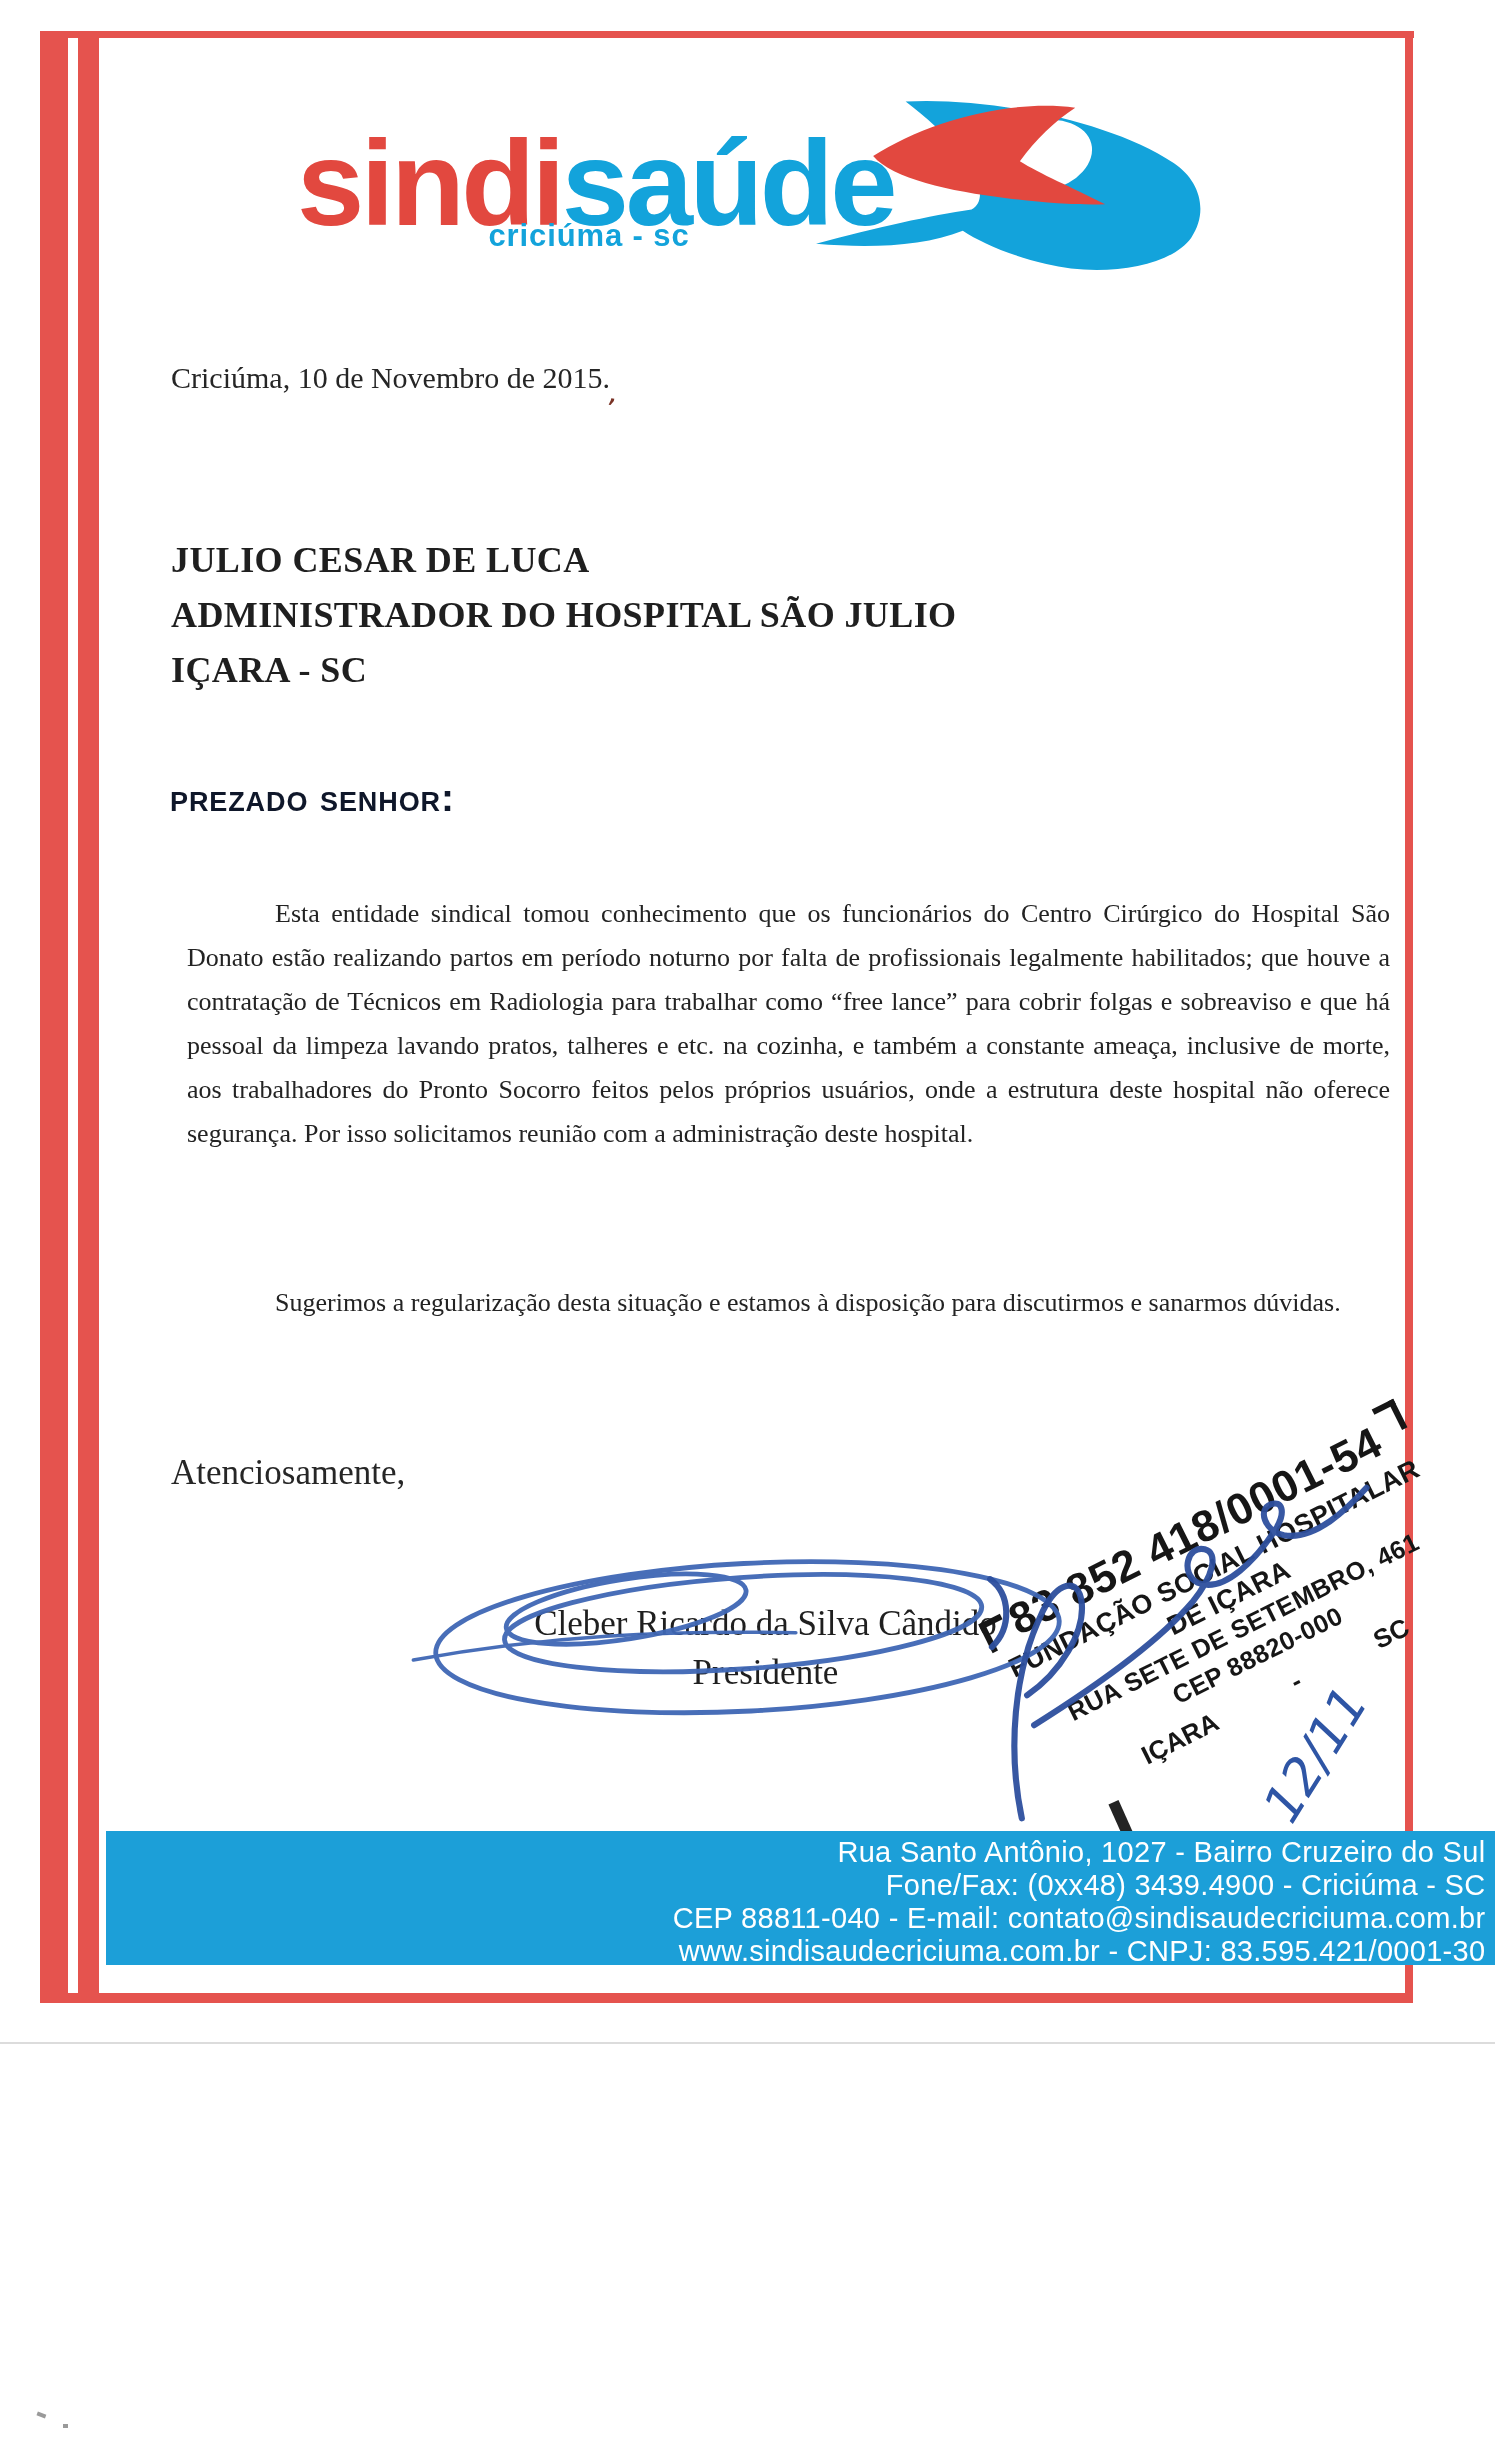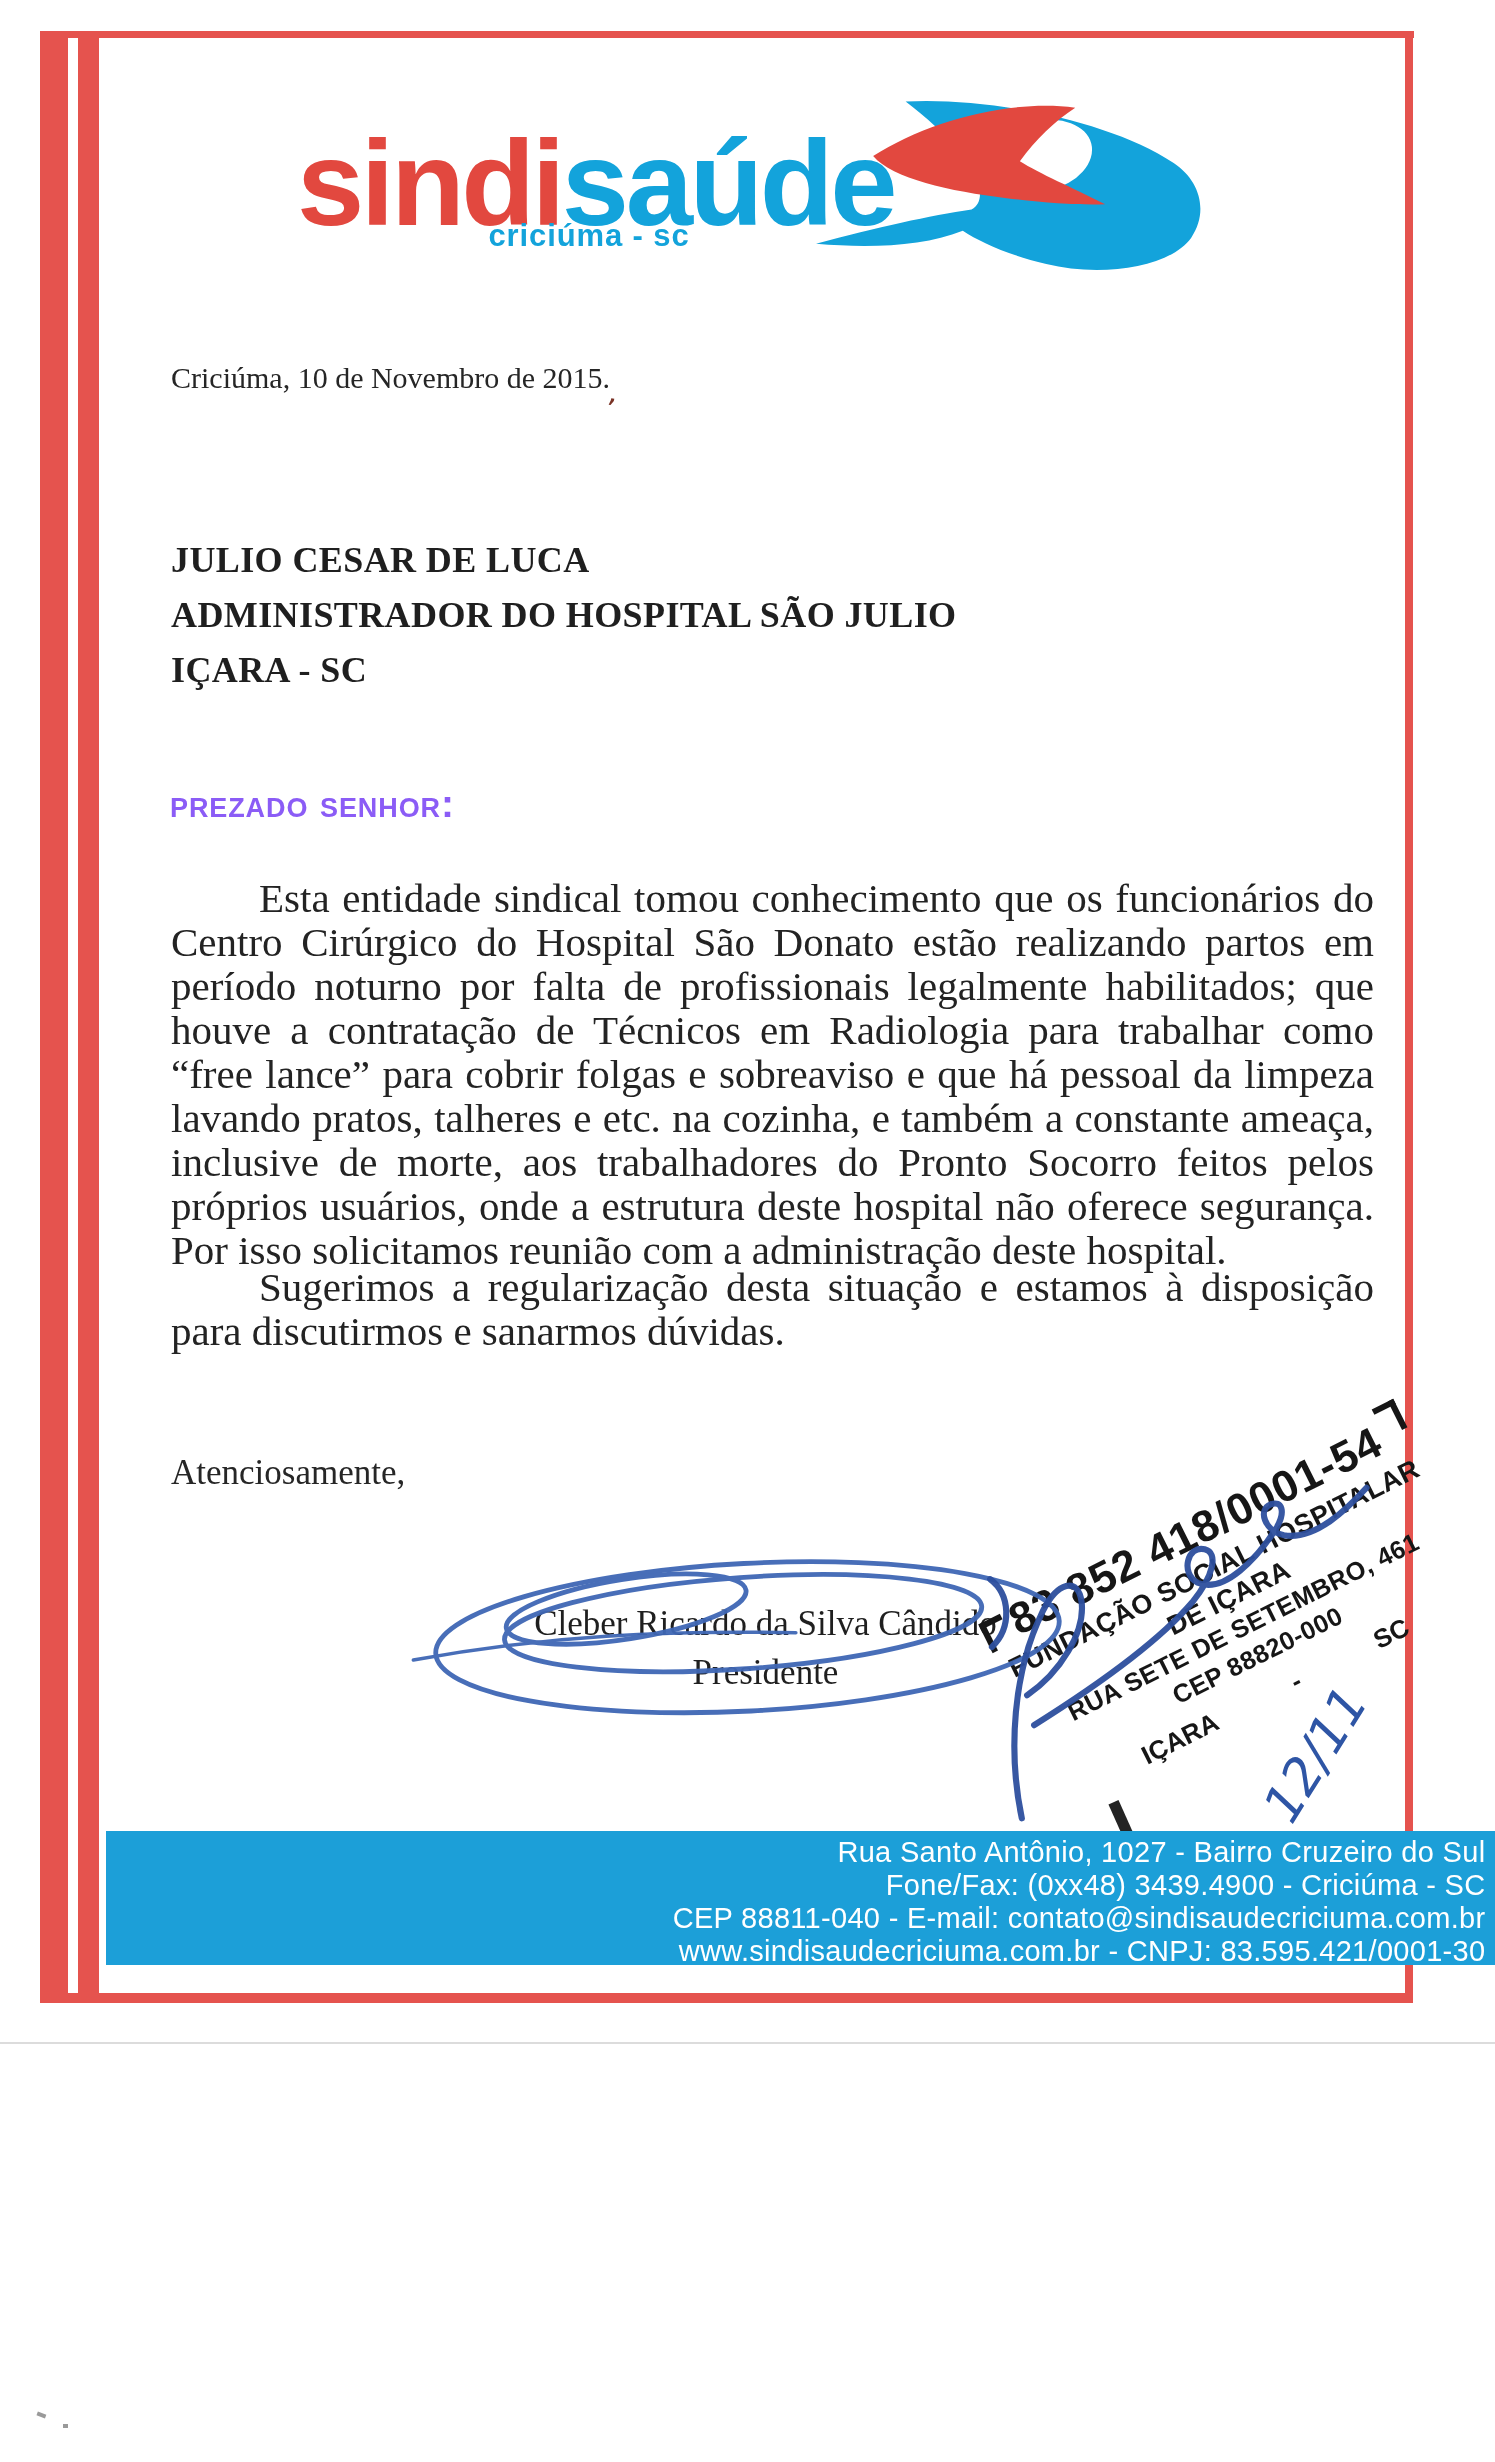--- a/index.html
+++ b/index.html
@@ -33,25 +33,25 @@
   #ink-fleck{
     position:absolute;left:605px;top:392px;font-size:30px;color:#7a3326;
     transform:rotate(12deg);font-family:"DejaVu Sans",sans-serif;
   }
   #recipient{position:absolute;left:171px;top:533px;color:#1f1f1f;}
   #recipient div{font-size:36px;font-weight:bold;line-height:55px;letter-spacing:0.4px;}
   #salutation{
     position:absolute;left:170px;top:776px;
     font-family:"Liberation Sans",sans-serif;font-weight:bold;
     font-variant:small-caps;text-transform:lowercase;
-    font-size:39px;color:#8b5cf6;letter-spacing:0.9px;margin-top:6px;
+    font-size:39px;color:#0f172a;letter-spacing:0.9px;
   }
   .body-par{
-    position:absolute;left:171px;width:1203px;margin:0;
-    font-size:41px;line-height:44px;color:#232323;
+    position:absolute;left:171px;width:1203px;margin:16px;
+    font-size:26px;line-height:44px;color:#232323;
     text-align:justify;text-indent:88px;
   }
   #paragraph-1{top:876px;}
   #paragraph-2{top:1265px;}
   #closing{position:absolute;left:171px;top:1453px;font-size:35px;color:#262626;}
   #signature-block{
     position:absolute;left:396px;top:1604px;width:739px;text-align:center;color:#1f1f1f;
   }
   #signer-name{font-size:35px;}
   #signer-title{font-size:35px;margin-top:8.8px;}

